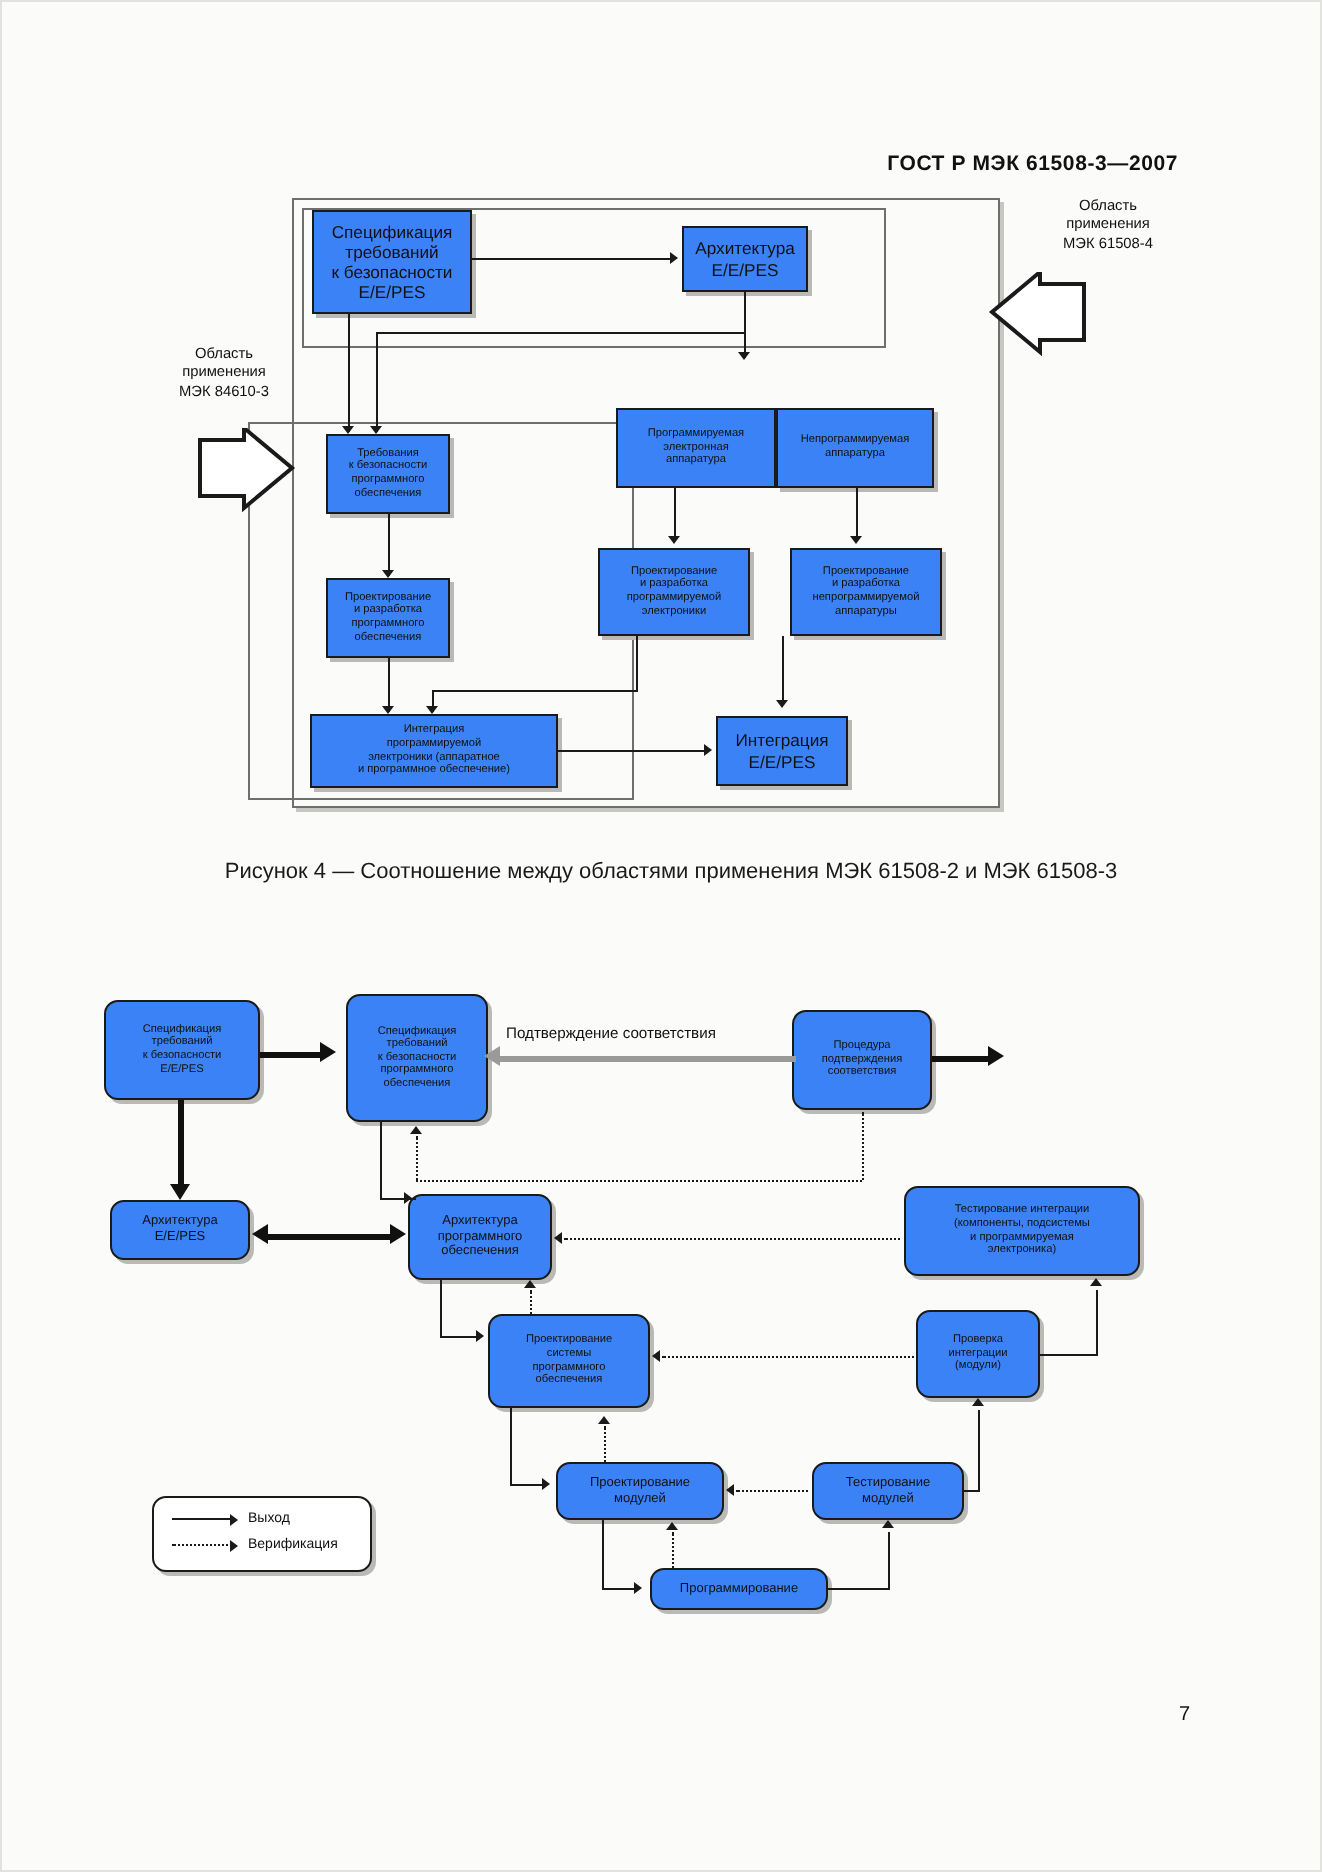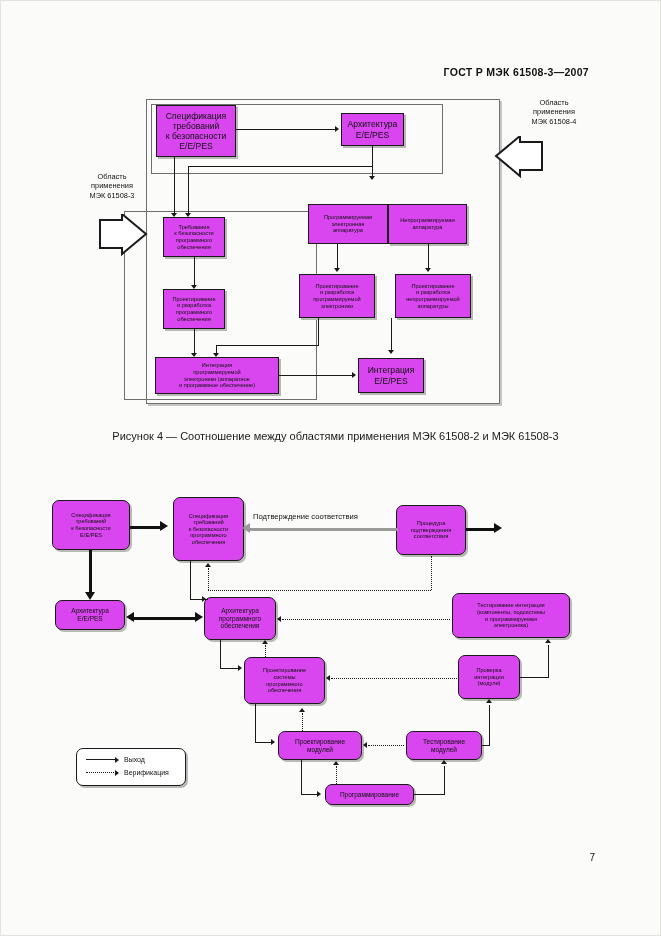--- a/index.html
+++ b/index.html
@@ -1,26 +1,26 @@
 <!DOCTYPE html>
 <html><head>
 <meta charset="utf-8">
 <style>
   html,body{margin:0;padding:0;background:#f2f2f0;}
   body{font-family:"Liberation Sans",sans-serif;}
   #page{position:relative;width:661px;height:936px;background:#fbfbfa;overflow:hidden;}
   #page::after{content:"";position:absolute;left:0;top:0;right:0;bottom:0;
     box-shadow:inset 0 0 0 1px #e2e2de;pointer-events:none;}
   .abs{position:absolute;}
-  .hdr{right:72px;top:66px;font-size:10.5px;font-weight:bold;letter-spacing:.3px;color:#111;}
+  .hdr{right:72px;top:76px;font-size:10.5px;font-weight:bold;letter-spacing:.3px;color:#111;}
   .cap{font-size:11px;color:#1a1a1a;text-align:center;width:100%;left:5px;}
   .pg{right:66px;top:852px;font-size:10px;color:#111;}
 
   
-  .bx{box-sizing:border-box;border:1.1px solid #1a1a1a;background:#d946ef;
+  .bx{box-sizing:border-box;border:1.1px solid #1a1a1a;background:#3b82f6;
       display:flex;align-items:center;justify-content:center;text-align:center;
       color:#111;line-height:1.18;padding:1px 2px;}
   .sh{box-shadow:2px 2px 0 0 #b9b9b5;}
   .rb{border-radius:7px;}
   .f9{font-size:8.6px;}
   .f65{font-size:6.5px;}
   .f6{font-size:5.6px;}
 
   
   .frame{box-sizing:border-box;border:1px solid #6f6f6f;background:transparent;}
@@ -140,21 +140,21 @@
 
     <div class="abs ln lnh" style="left:279px;top:375px;width:73px;"></div>
     <div class="abs ah ah-r" style="left:352px;top:372px;"></div>
 
     <div class="abs ln lnv" style="left:391px;top:318px;height:34px;"></div>
     <div class="abs ah ah-d" style="left:388px;top:350px;"></div>
 
     <div class="abs note" style="left:56px;top:172px;width:112px;">
       <span>Область</span><br>
       <span>применения</span><br>
-      <span>МЭК 61508-3</span>
+      <span>МЭК 84610-3</span>
     </div>
     <svg class="abs" style="left:96px;top:214px;" width="60" height="44" viewBox="0 0 60 44">
       <polygon points="4,6 26,6 26,0 50,20 26,40 26,34 4,34" fill="#ffffff" stroke="#1a1a1a" stroke-width="2"></polygon>
     </svg>
 
     <div class="abs note" style="left:498px;top:98px;width:112px;">
       <span>Область</span><br>
       <span>применения</span><br>
       <span>МЭК 61508-4</span>
     </div>

